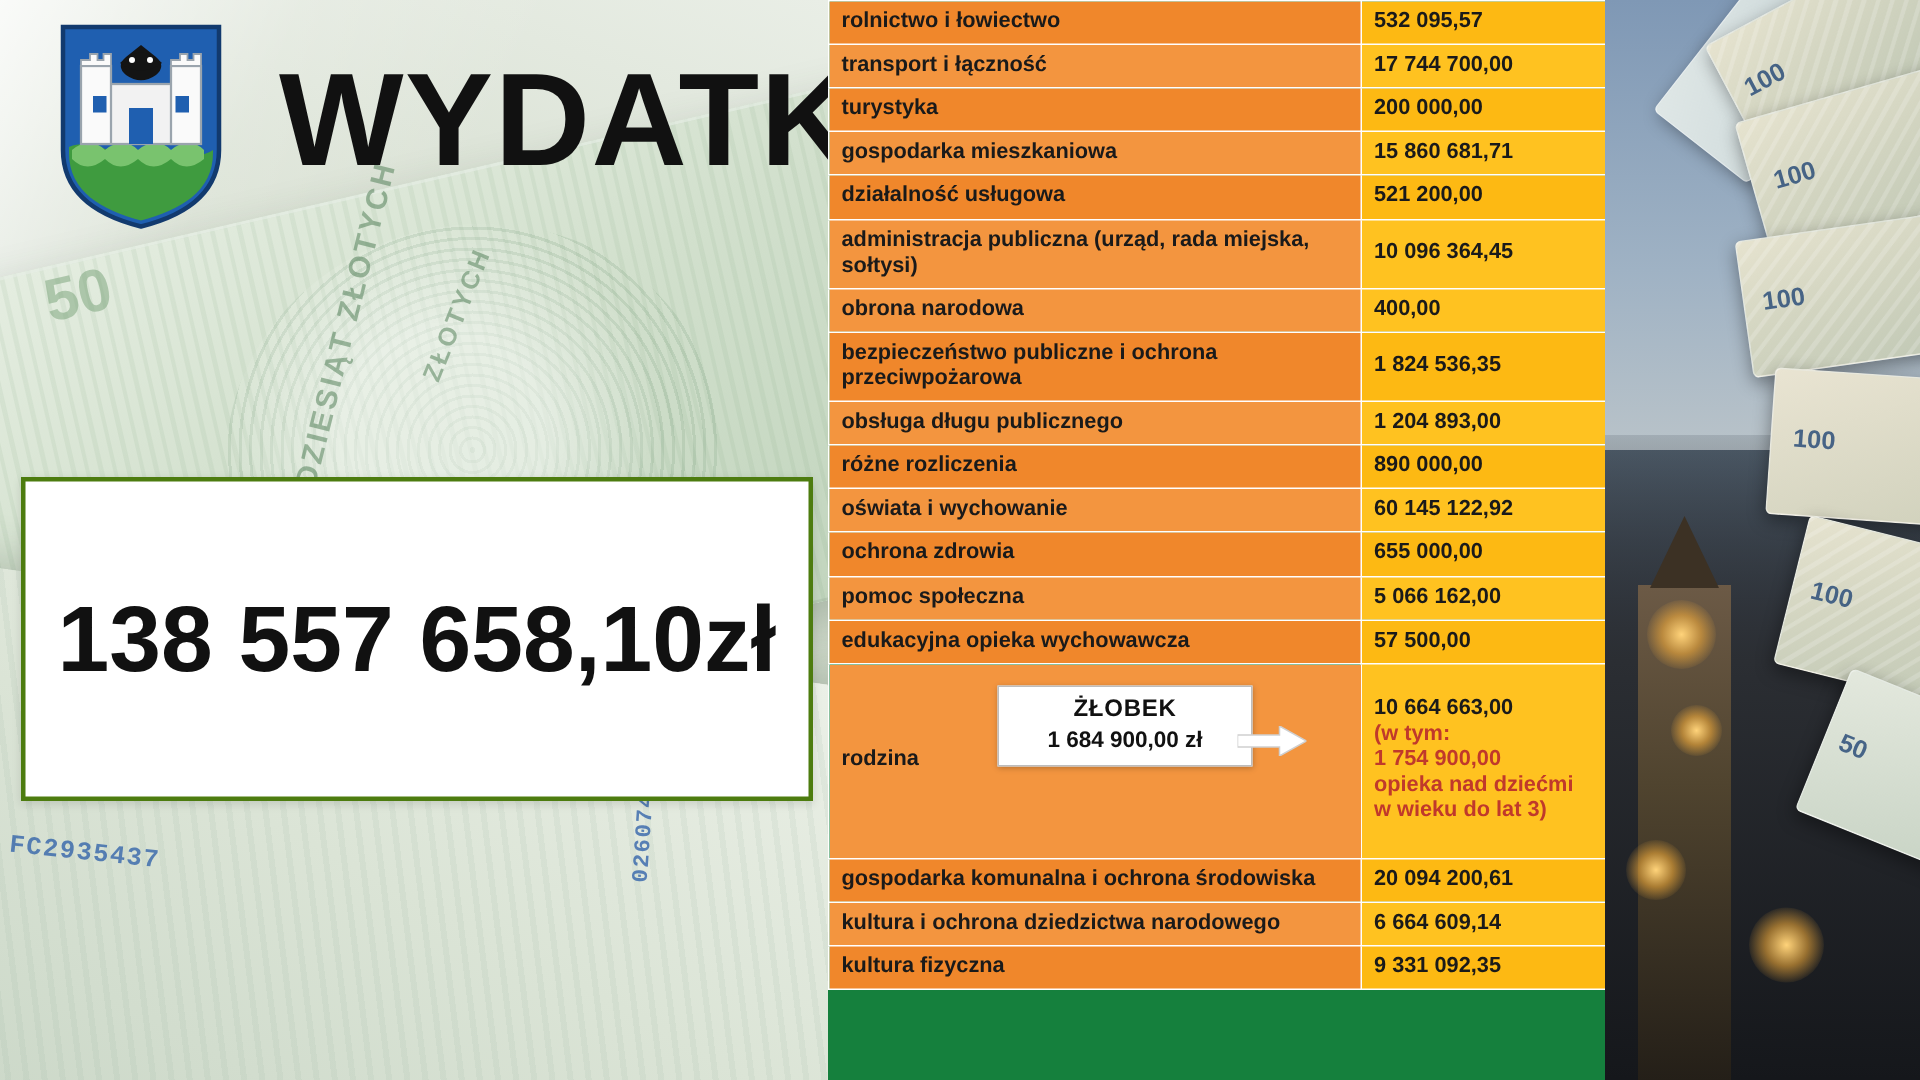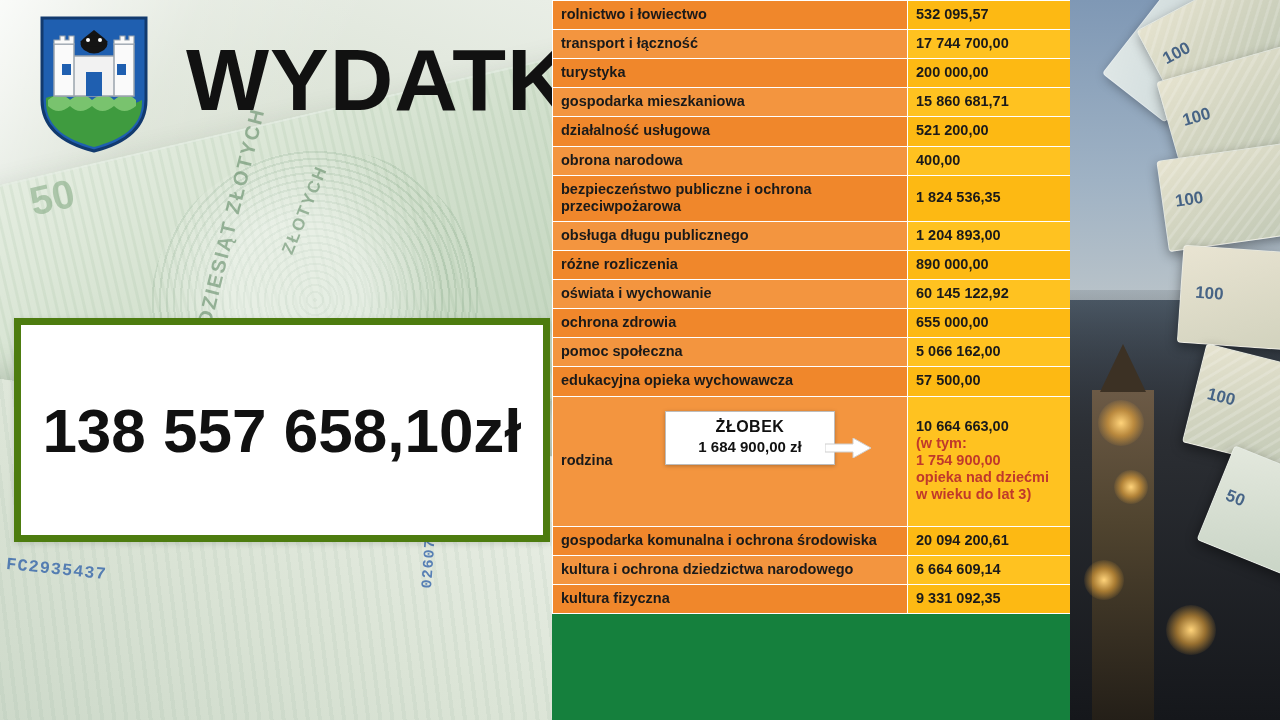--- a/index.html
+++ b/index.html
@@ -118,21 +118,21 @@
     letter-spacing: 1px;
   }
 
   .amount-box {
     position: absolute;
     left: 14px;
     top: 318px;
     width: 522px;
     height: 210px;
     background: #ffffff;
-    border: 7px solid #4d7c0f;
+    border: 3px solid #4d7c0f;
     box-shadow: 0 2px 6px rgba(0,0,0,0.12);
     display: flex;
     align-items: center;
     justify-content: center;
   }
   .amount-text {
     font-size: 62px;
     font-weight: bold;
     color: #111111;
     white-space: nowrap;
@@ -350,20 +350,24 @@
         </tr>
         <tr class="alt">
           <td class="cat">gospodarka mieszkaniowa</td>
           <td class="val">15 860 681,71</td>
         </tr>
         <tr>
           <td class="cat">działalność usługowa</td>
           <td class="val">521 200,00</td>
         </tr>
         <tr class="alt">
+          <td class="cat">administracja publiczna (urząd, rada miejska, sołtysi)</td>
+          <td class="val">10 096 364,45</td>
+        </tr>
+        <tr class="alt">
           <td class="cat">obrona narodowa</td>
           <td class="val">400,00</td>
         </tr>
         <tr>
           <td class="cat">bezpieczeństwo publiczne i ochrona przeciwpożarowa</td>
           <td class="val">1 824 536,35</td>
         </tr>
         <tr class="alt">
           <td class="cat"> obsługa długu publicznego</td>
           <td class="val">1 204 893,00</td>

